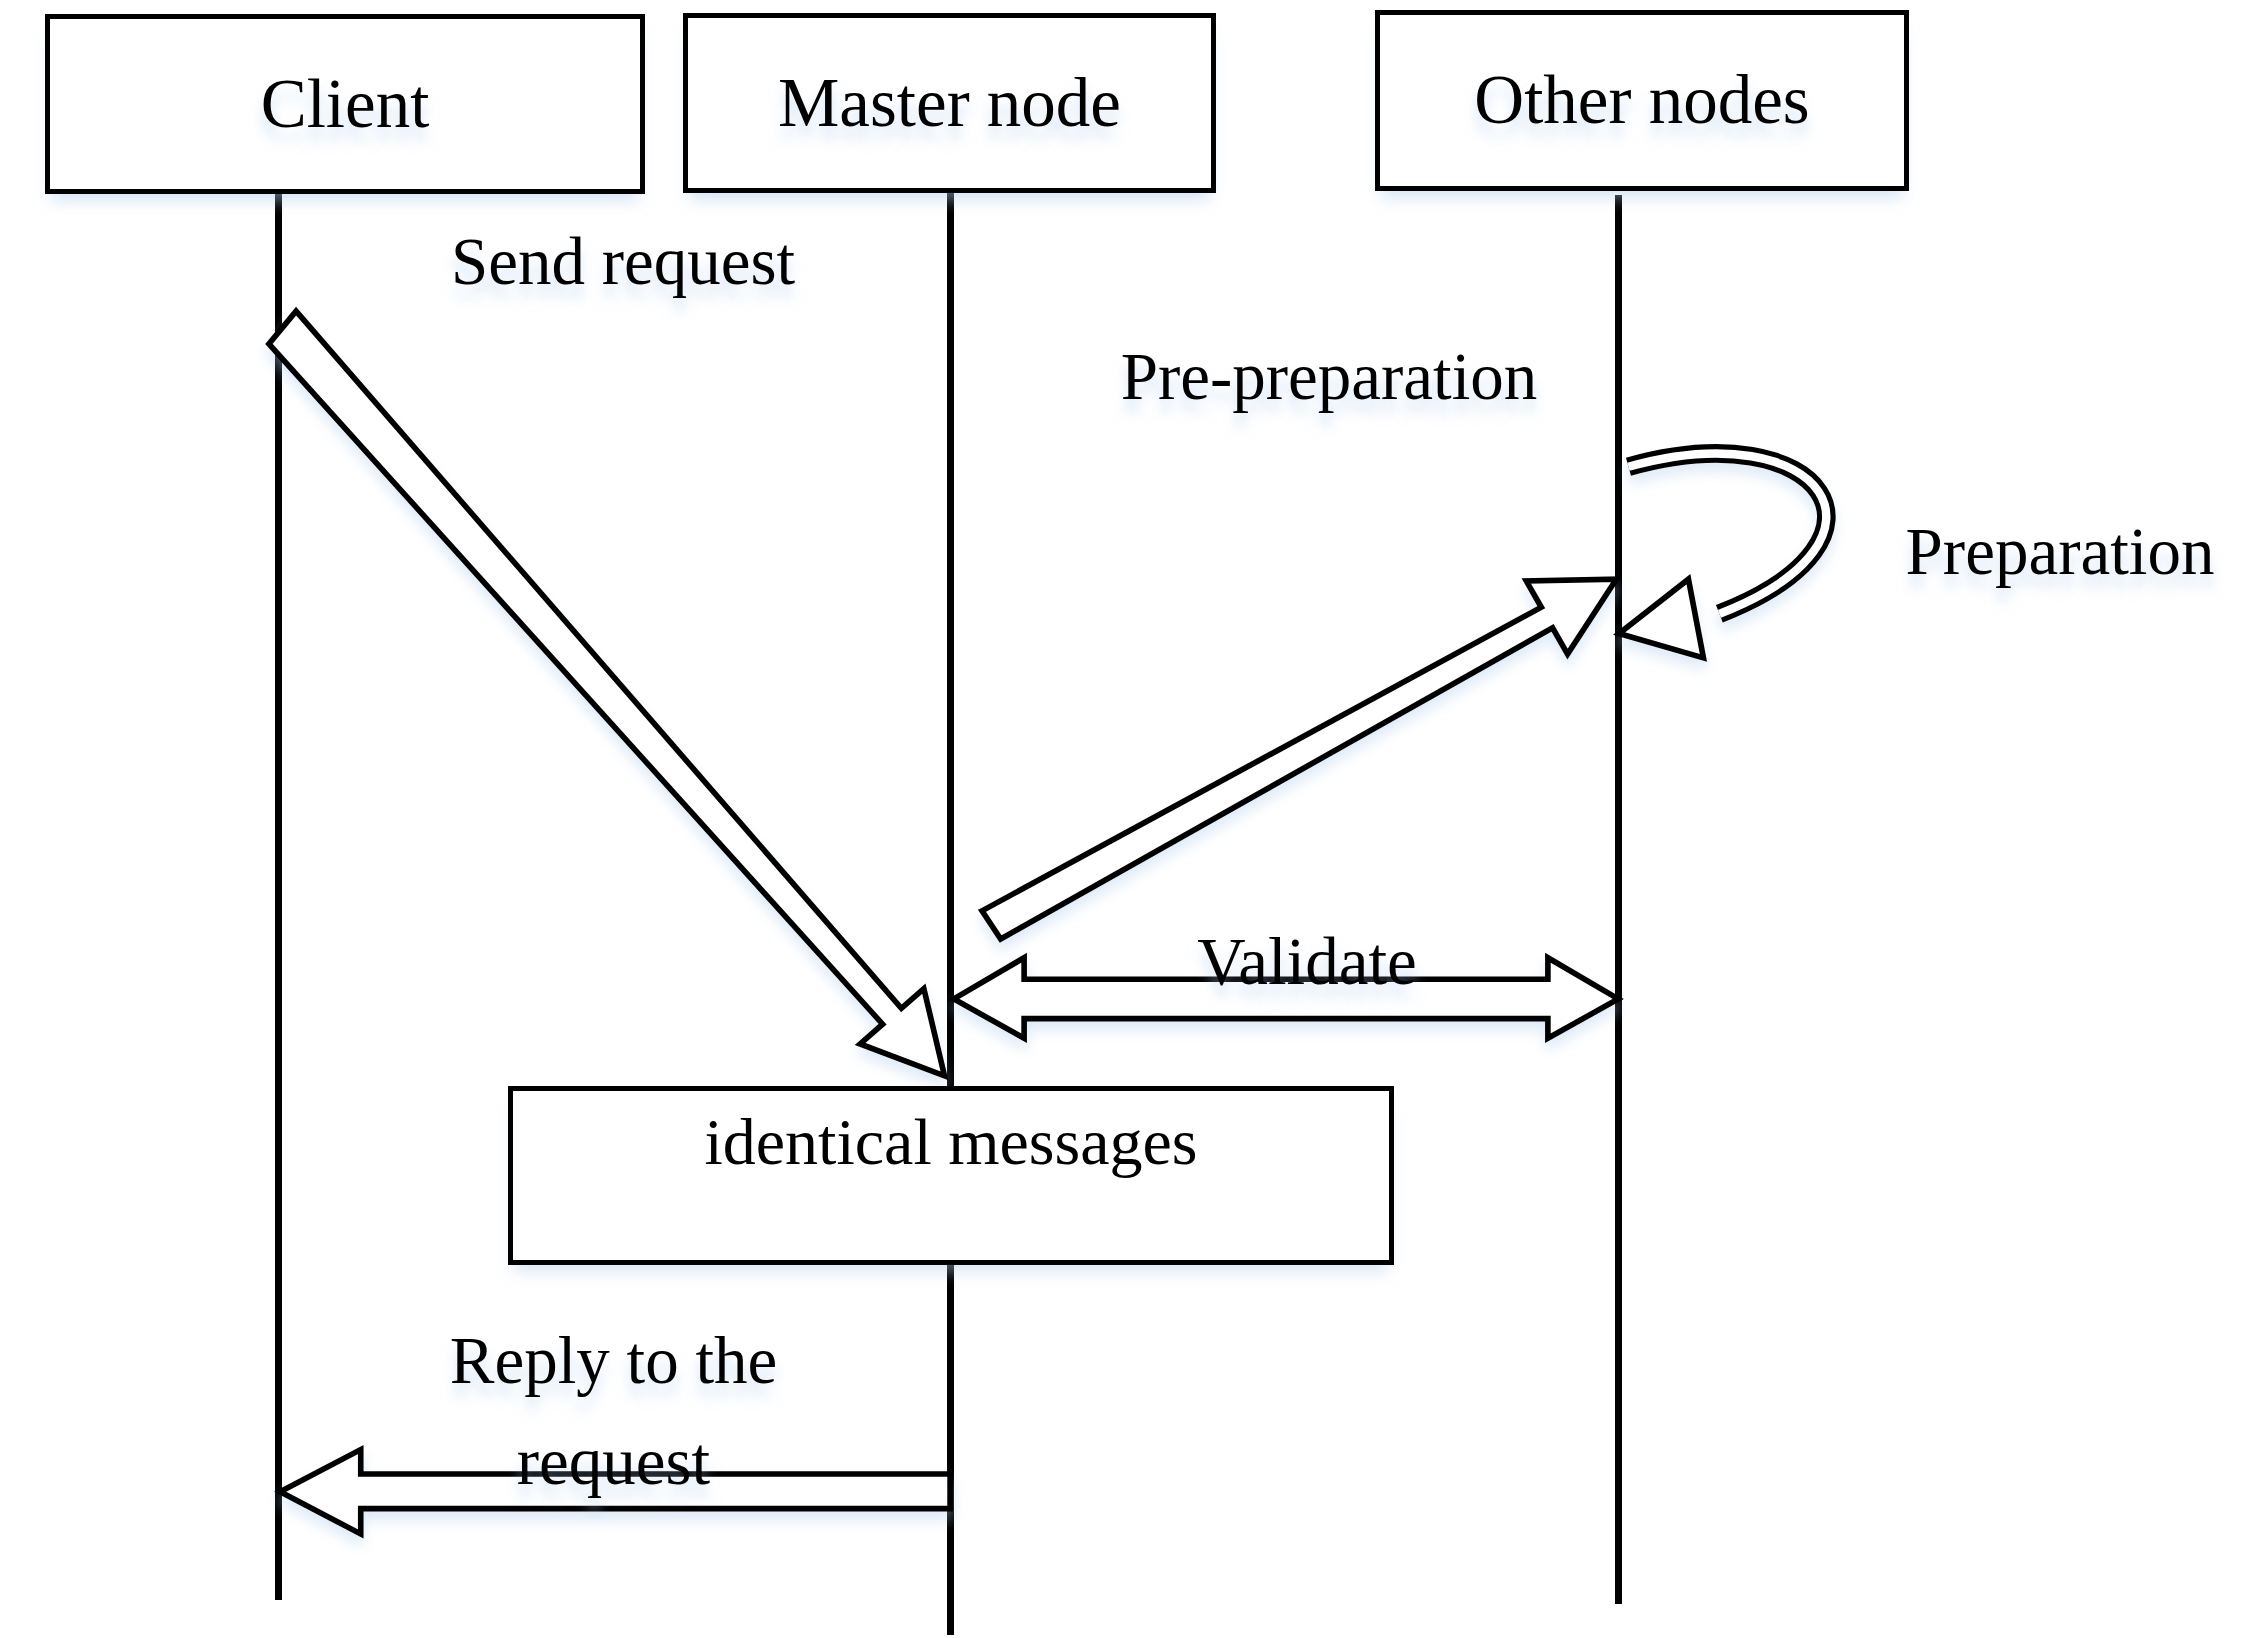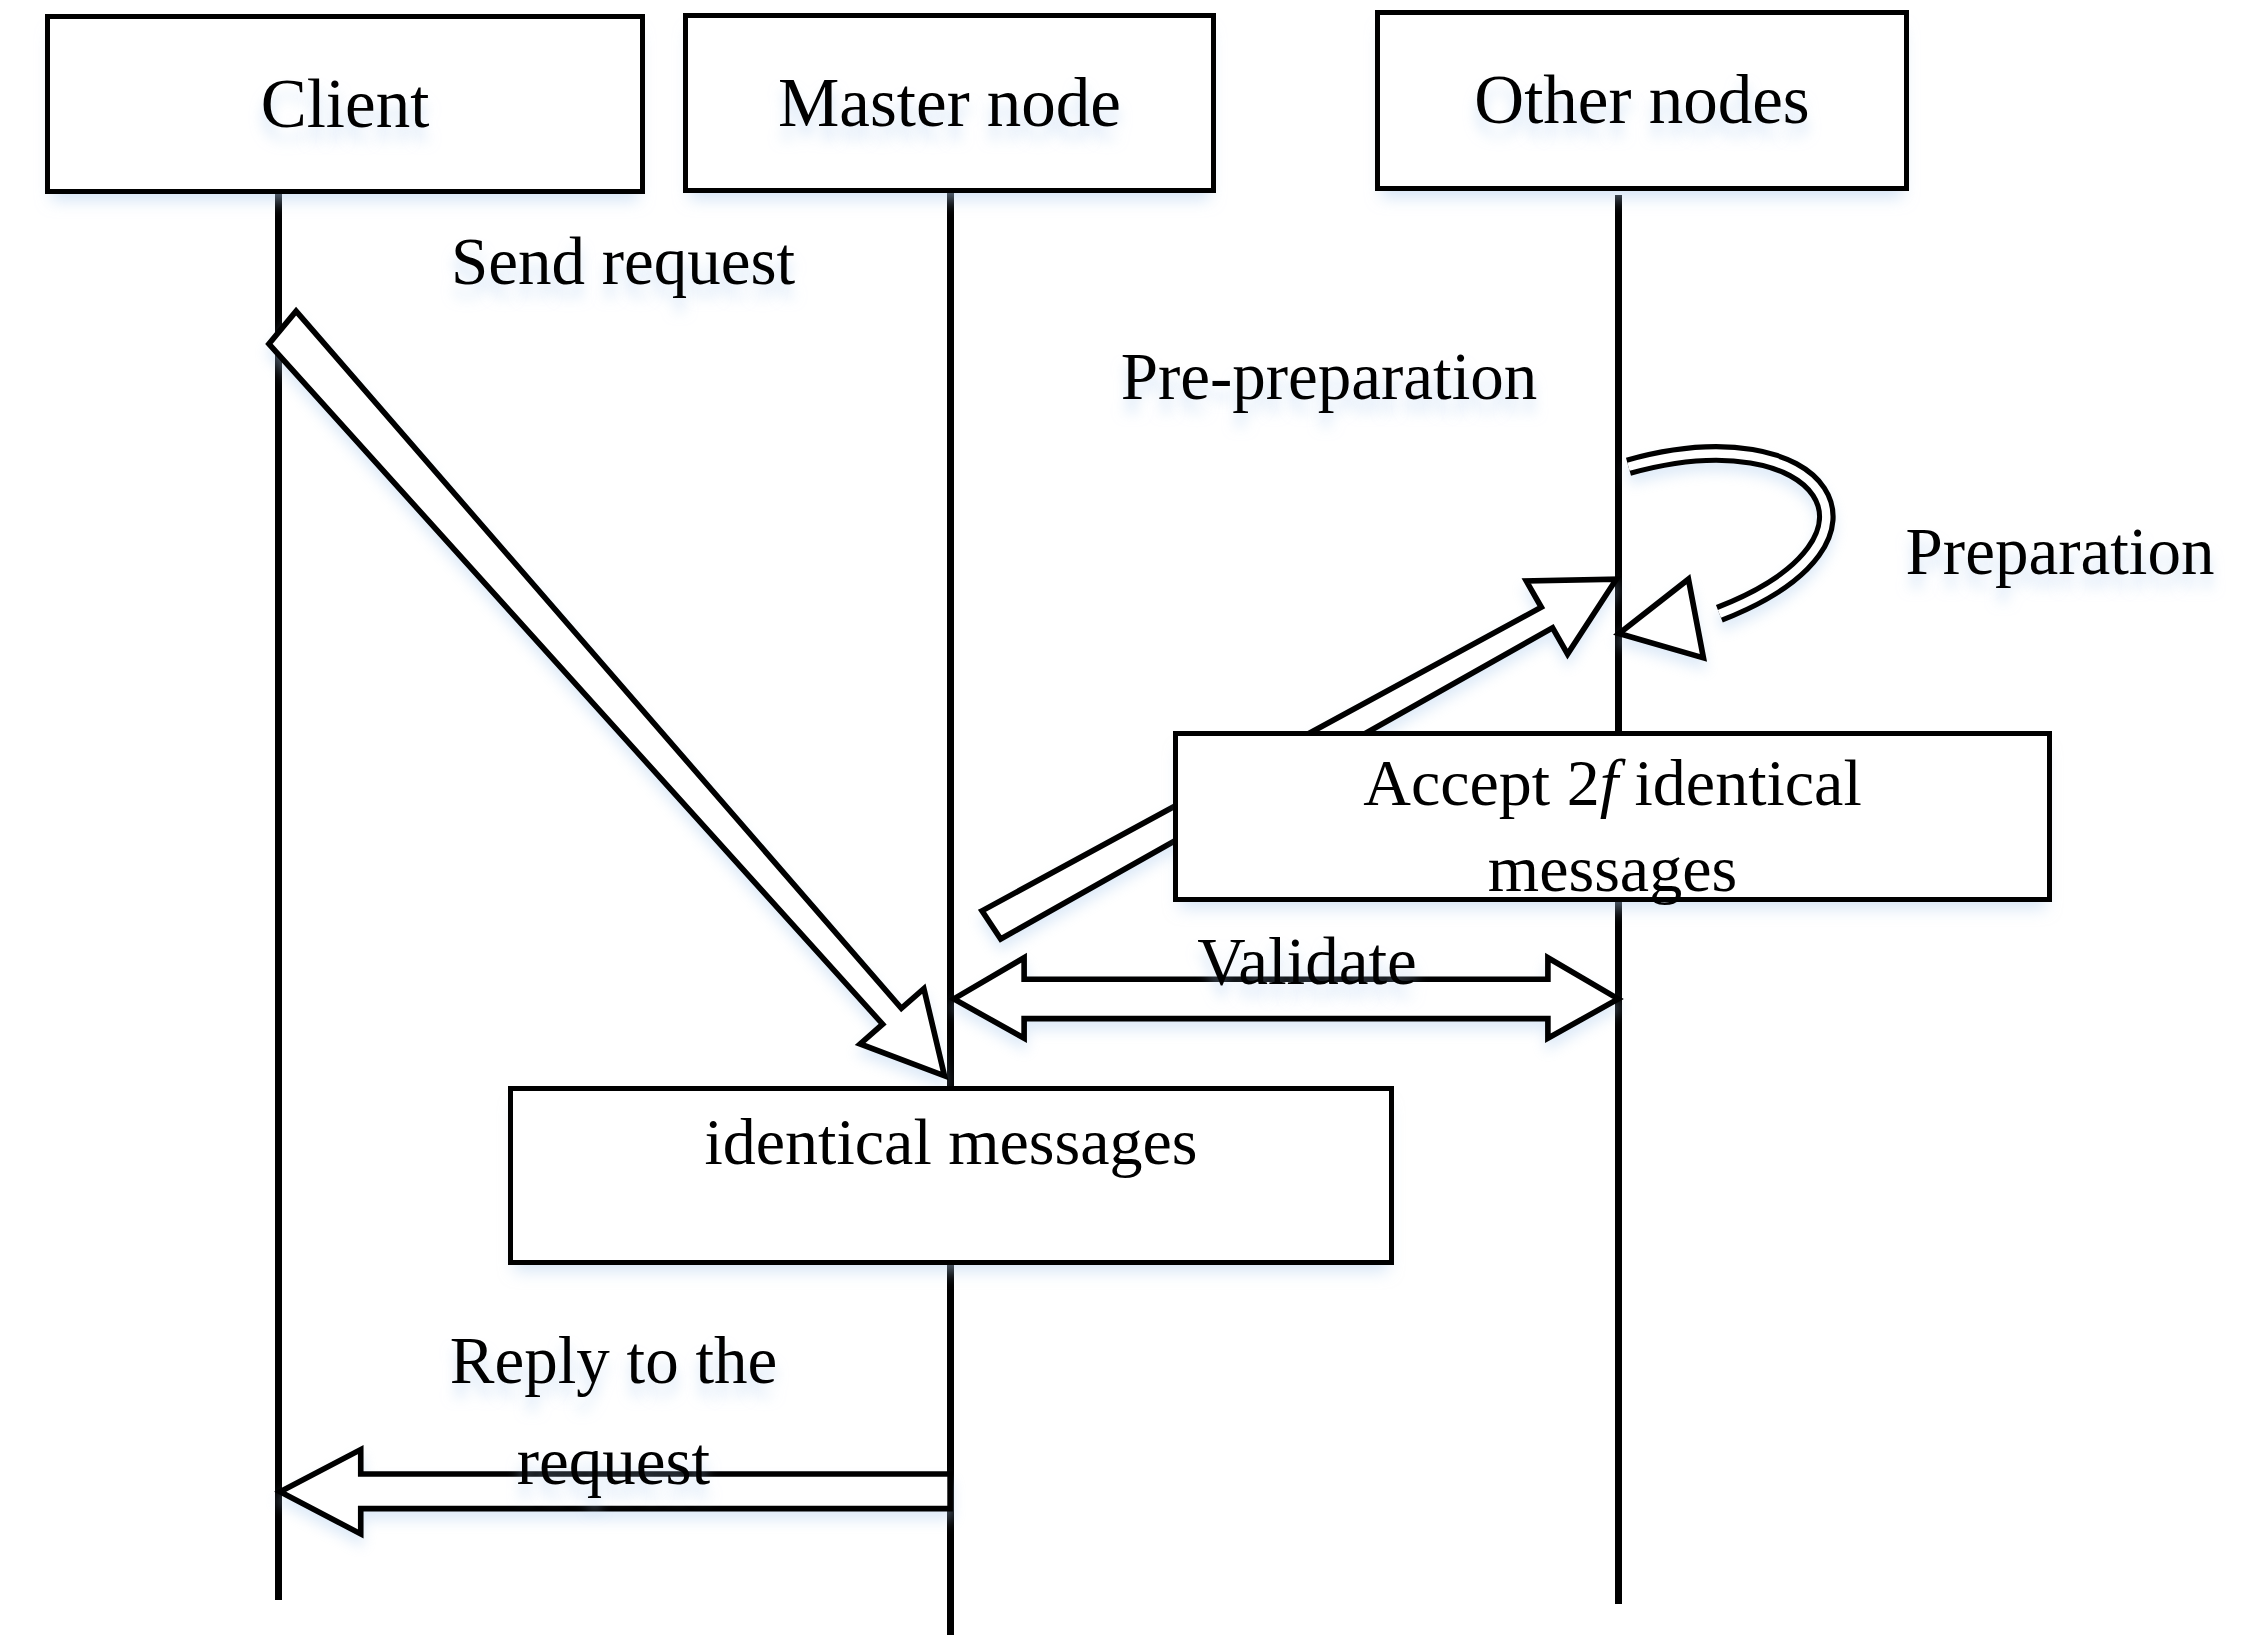--- a/index.html
+++ b/index.html
@@ -62,24 +62,20 @@
   <div class="hbox" style="left:12px;top:14px;width:600px;height:180px;margin-left:33px;">
     <span>Client</span>
   </div>
   <div class="hbox" style="left:683px;top:13px;width:533px;height:180px;">
     <span>Master node</span>
   </div>
   <div class="hbox" style="left:1351px;top:10px;width:534px;height:181px;margin-left:24px;">
     <span>Other nodes</span>
   </div>
 
-  <div class="note" style="left:1173px;top:731px;width:879px;height:171px;padding-top:3.7px;">
-    <div class="ln"><span>Accept 2</span><span class="itf">f</span><span> identical</span></div>
-    <div class="ln"><span>messages</span></div>
-  </div>
   <div class="note" style="left:508px;top:1086px;width:886px;height:179px;padding-top:7.5px;">
     <div class="ln"><span>identical messages</span></div>
   </div>
 
   <div class="lbl" style="left:356px;top:211px;width:534px;">Send request</div>
   <div class="lbl" style="left:1043px;top:326px;width:572px;">Pre-preparation</div>
   <div class="lbl" style="left:1860px;top:501px;width:400px;text-align:center;">Preparation</div>
   <div class="lbl" style="left:1073px;top:911px;width:468px;">Validate</div>
   <div class="lbl" style="left:323px;top:1310px;width:581px;">
     <div>Reply to the</div>

